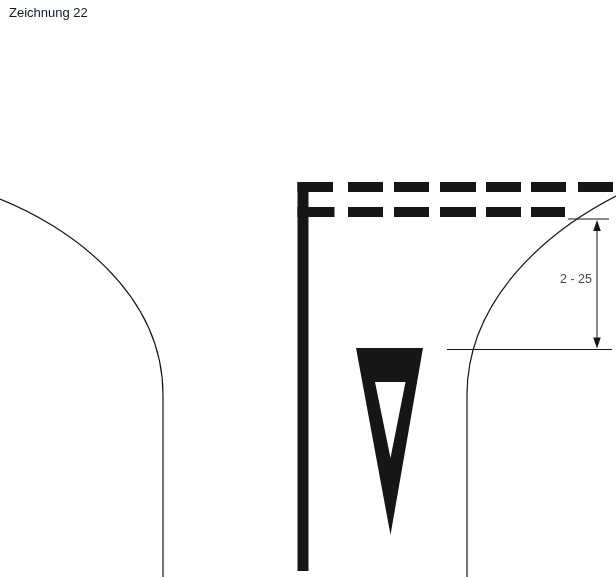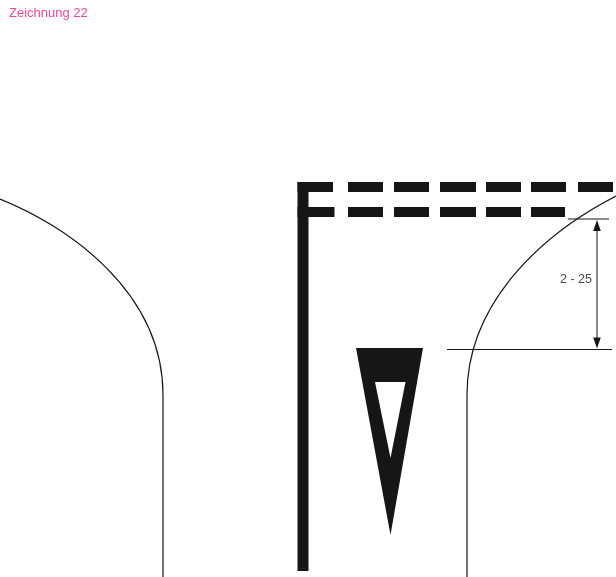--- a/index.html
+++ b/index.html
@@ -19,21 +19,21 @@
     background: var(--bg);
     overflow: hidden;
     font-family: "Liberation Sans", sans-serif;
   }
   .drawing-title {
     position: absolute;
     left: 9px;
     top: 5px;
     font-size: 13px;
     line-height: 15px;
-    color: #ec4899;
+    color: #0f172a;
     white-space: nowrap;
   }
   .drawing-svg {
     position: absolute;
     left: 0;
     top: 0;
     width: 616px;
     height: 577px;
     display: block;
   }

